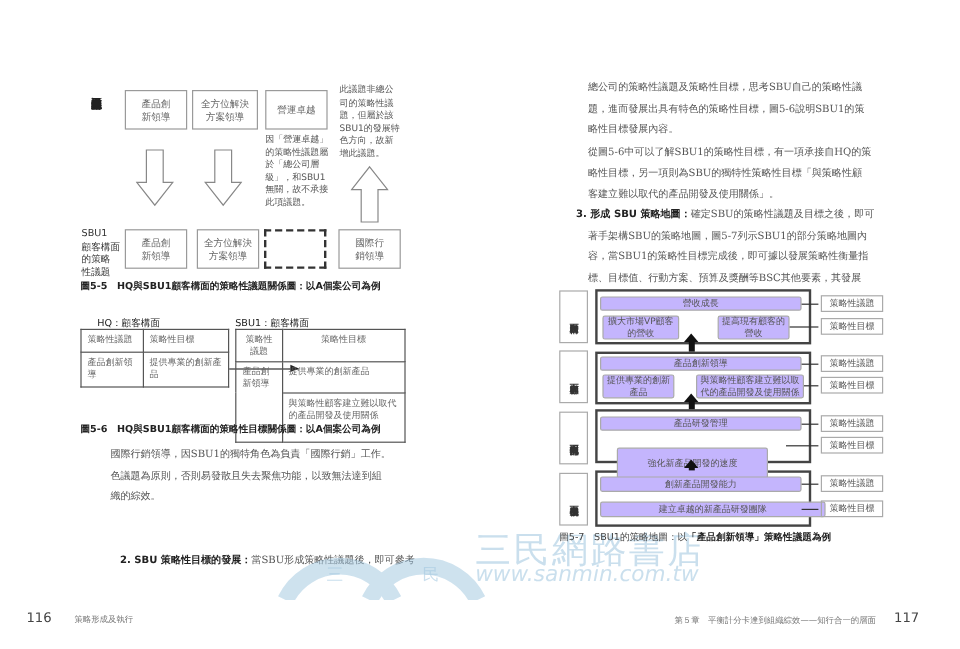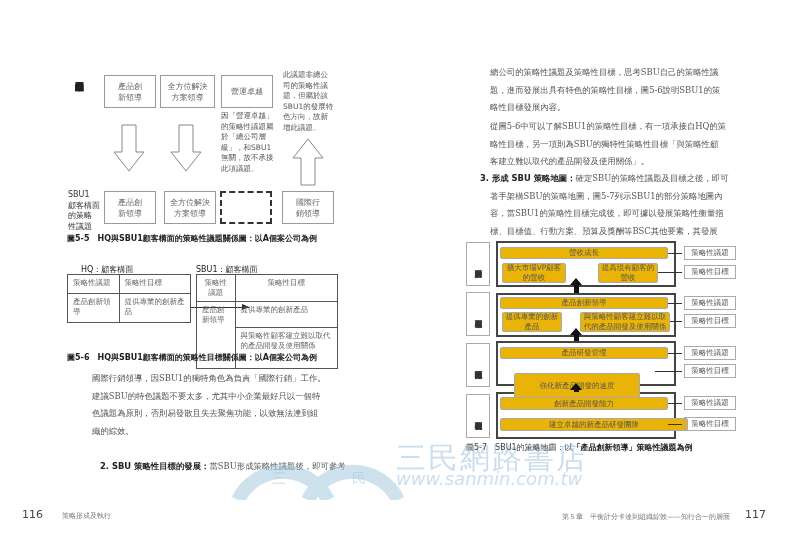--- a/index.html
+++ b/index.html
@@ -8,21 +8,21 @@
   .box{position:absolute;border:1px solid #9a9a9a;background:#fff;display:flex;align-items:center;justify-content:center;text-align:center;font-size:8px;line-height:11px;color:#666;box-sizing:border-box;}
   .dashed{border:2px dashed #333;}
   .vlabel{position:absolute;font-size:8.5px;line-height:9px;color:#222;writing-mode:vertical-rl;font-weight:bold;}
   .small{font-size:7.5px;line-height:10.5px;color:#555;}
   .caption{position:absolute;font-size:8px;color:#222;font-weight:bold;}
   .body-text{position:absolute;font-family:"DejaVu Serif",serif;font-size:8.4px;line-height:17.5px;color:#555;}
   .heading-inline{font-family:"DejaVu Sans",sans-serif;font-weight:bold;color:#222;}
   table.t{border-collapse:collapse;font-size:7.5px;color:#666;}
   table.t td{border:1px solid #555;padding:3px 5px;vertical-align:top;line-height:10px;}
   .mapframe{position:absolute;border:2px solid #444;box-sizing:border-box;background:#fff;}
-  .inbox{position:absolute;border:1px solid #aaa;background:#eab308;font-size:7.5px;color:#555;display:flex;align-items:center;justify-content:center;text-align:center;line-height:10px;box-sizing:border-box;border-radius:2px;}
+  .inbox{position:absolute;border:1px solid #aaa;background:#c4b5fd;font-size:7.5px;color:#555;display:flex;align-items:center;justify-content:center;text-align:center;line-height:10px;box-sizing:border-box;border-radius:2px;}
   .sidetag{position:absolute;border:1px solid #aaa;box-sizing:border-box;font-size:7.5px;font-weight:bold;color:#333;display:flex;align-items:center;justify-content:center;}
   .outtag{position:absolute;border:1px solid #aaa;font-size:7.5px;color:#555;display:flex;align-items:center;justify-content:center;box-sizing:border-box;width:52px;height:14px;}
   .line{position:absolute;background:#333;}
   .uparrow{position:absolute;width:0;height:0;border-left:6px solid transparent;border-right:6px solid transparent;border-bottom:7px solid #111;}
   .upstem{position:absolute;width:5px;background:#111;}
   .wm{position:absolute;color:#9fc6df;opacity:.55;}
   .footer{position:absolute;font-size:7px;color:#777;}
   .pagenum{position:absolute;font-size:11px;color:#444;}
 </style>
 </head>
@@ -102,21 +102,20 @@
         <td>與策略性顧客建立難以取代的產品開發及使用關係</td>
       </tr>
     </tbody>
       </table>
 
     <div class="caption" style="left:67px;top:352px;">圖5-6　HQ與SBU1顧客構面的策略性目標關係圖：以A個案公司為例</div>
   </div>
 
   <div class="body-text" style="left:92px;top:370px;width:260px;">
     <div>國際行銷領導，因SBU1的獨特角色為負責「國際行銷」工作。</div>
-    <div>建議SBU的特色議題不要太多，尤其中小企業最好只以一個特</div>
     <div>色議題為原則，否則易發散且失去聚焦功能，以致無法達到組</div>
     <div>織的綜效。</div>
   </div>
   <div class="body-text" style="left:100px;top:440px;width:280px;white-space:nowrap;margin-top:18px;">
     <span class="heading-inline">2. SBU 策略性目標的發展：</span><span>當SBU形成策略性議題後，即可參考</span>
   </div>
 
   <div class="pagenum" style="left:22px;top:508px;">116</div>
   <div class="footer" style="left:62px;top:511px;">策略形成及執行</div>
 </div>

